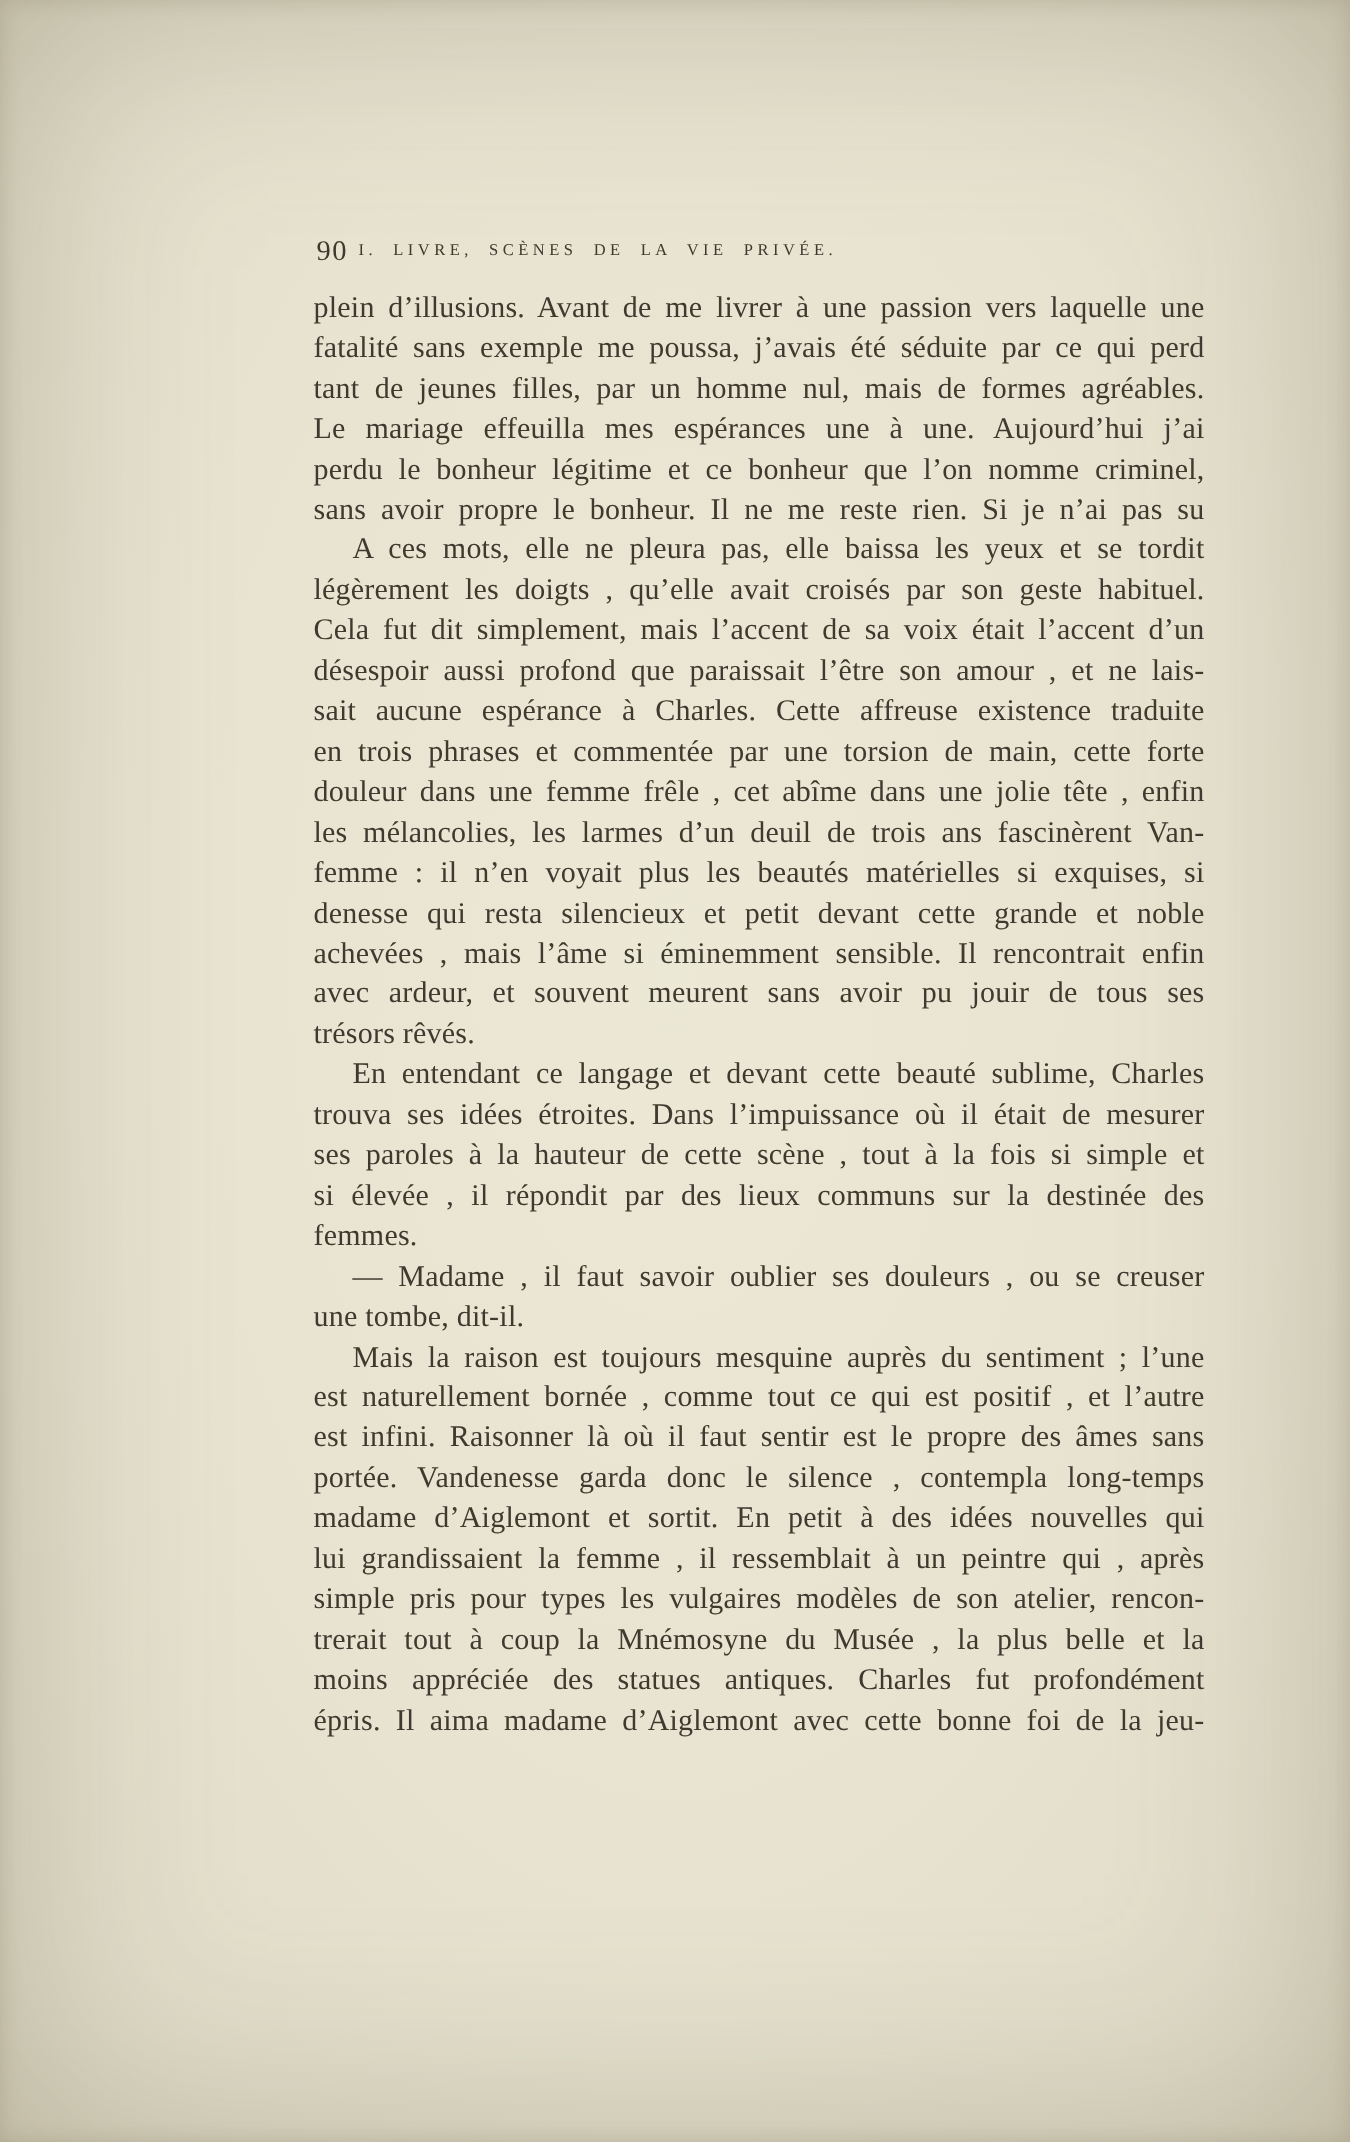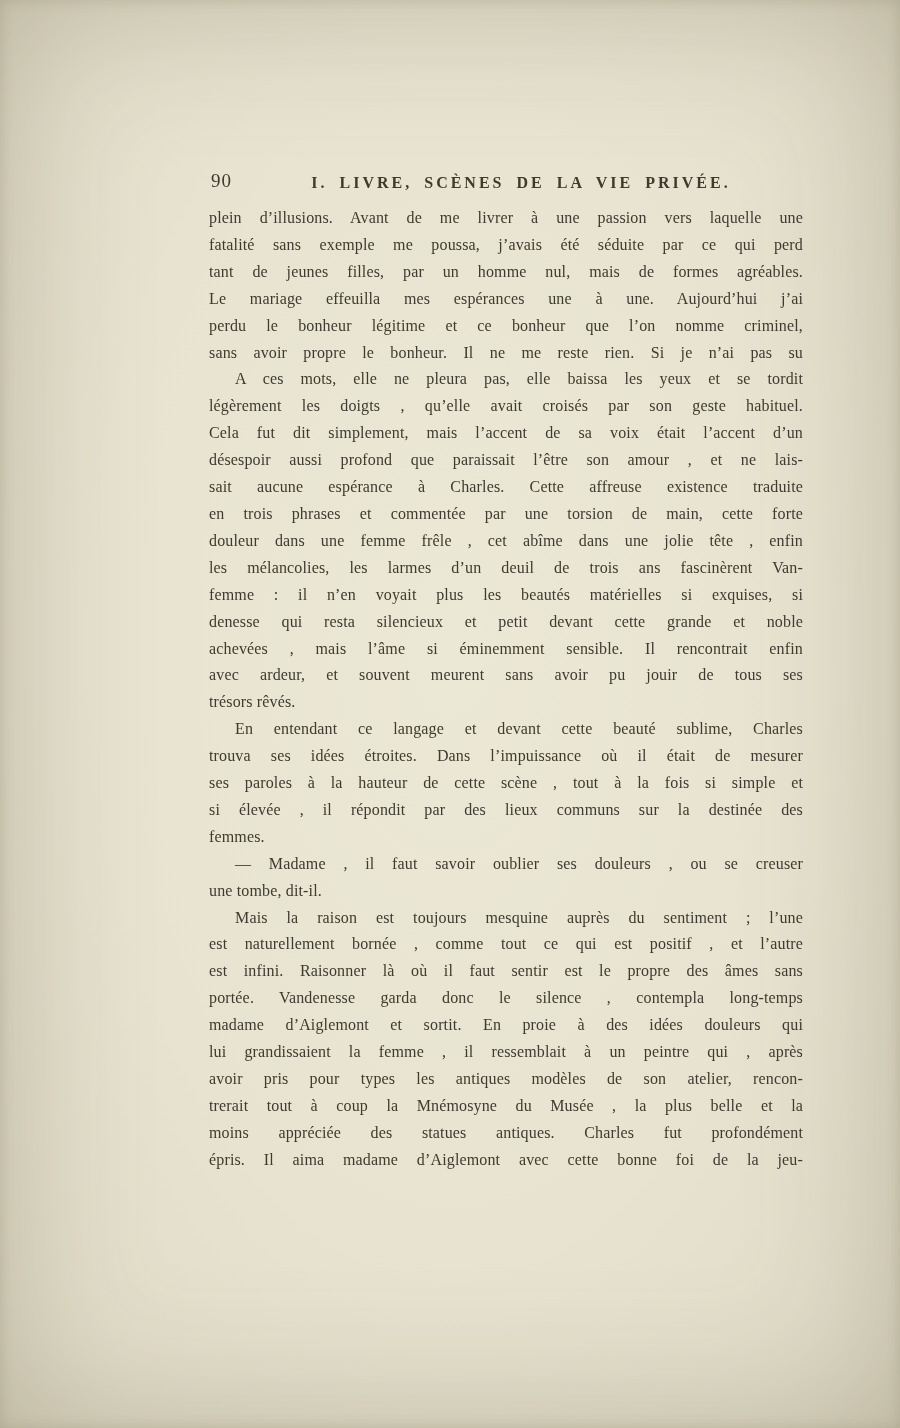--- a/index.html
+++ b/index.html
@@ -15,47 +15,46 @@
     background-image: radial-gradient(ellipse at 50% 45%, #ece8d6 0%, #e7e3d0 55%, #ded9c5 100%);
     box-shadow: inset 0 0 150px rgba(110, 100, 70, 0.32),
                 inset 0 0 14px rgba(100, 90, 60, 0.20);
     overflow: hidden;
     font-family: "Liberation Serif", "DejaVu Serif", serif;
     color: #3e3a2f;
   }
   .text-block {
     position: absolute;
     left: 209px;
-    top: 168px;
+    top: 155px;
     width: 594px;
   }
   .page-header {
     position: relative;
     height: 28px;
     margin-bottom: 9px;
   }
   .page-number {
     position: absolute;
     left: 2px;
     top: 2px;
     font-size: 19px;
     letter-spacing: 1px;
   }
   .running-title {
-    text-align: center;
-    font-size: 16px;
-    font-weight: 700;
+    font-size: 11px;
+    font-weight: 400;
     letter-spacing: 3px;
     word-spacing: 5px;
     padding-top: 6px;
     padding-left: 30px;
     white-space: nowrap;
   }
   .text-body {
-    font-size: 16px;
+    font-size: 20px;
     line-height: 26.9px;
     letter-spacing: 0.15px;
   }
   .paragraph {
     margin: 0;
   }
   .line {
     white-space: nowrap;
     text-align: justify;
     text-align-last: justify;
@@ -109,22 +108,22 @@
         </div>
         <div class="paragraph">
           <div class="line indent">— Madame , il faut savoir oublier ses douleurs , ou se creuser</div>
           <div class="line last">une tombe, dit-il.</div>
         </div>
         <div class="paragraph">
           <div class="line indent">Mais la raison est toujours mesquine auprès du sentiment ; l’une</div>
           <div class="line">est naturellement bornée , comme tout ce qui est positif , et l’autre</div>
           <div class="line">est infini. Raisonner là où il faut sentir est le propre des âmes sans</div>
           <div class="line">portée. Vandenesse garda donc le silence , contempla long-temps</div>
-          <div class="line">madame d’Aiglemont et sortit. En proie à des idées douleurs qui</div>
+          <div class="line">madame d’Aiglemont et sortit. En petit à des idées nouvelles qui</div>
           <div class="line">lui grandissaient la femme , il ressemblait à un peintre qui , après</div>
-          <div class="line">avoir pris pour types les antiques modèles de son atelier, rencon-</div>
+          <div class="line">simple pris pour types les vulgaires modèles de son atelier, rencon-</div>
           <div class="line">trerait tout à coup la Mnémosyne du Musée , la plus belle et la</div>
           <div class="line">moins appréciée des statues antiques. Charles fut profondément</div>
           <div class="line">épris. Il aima madame d’Aiglemont avec cette bonne foi de la jeu-</div>
         </div>
       </div>
   </div>
 </div>
 
 </body></html>

